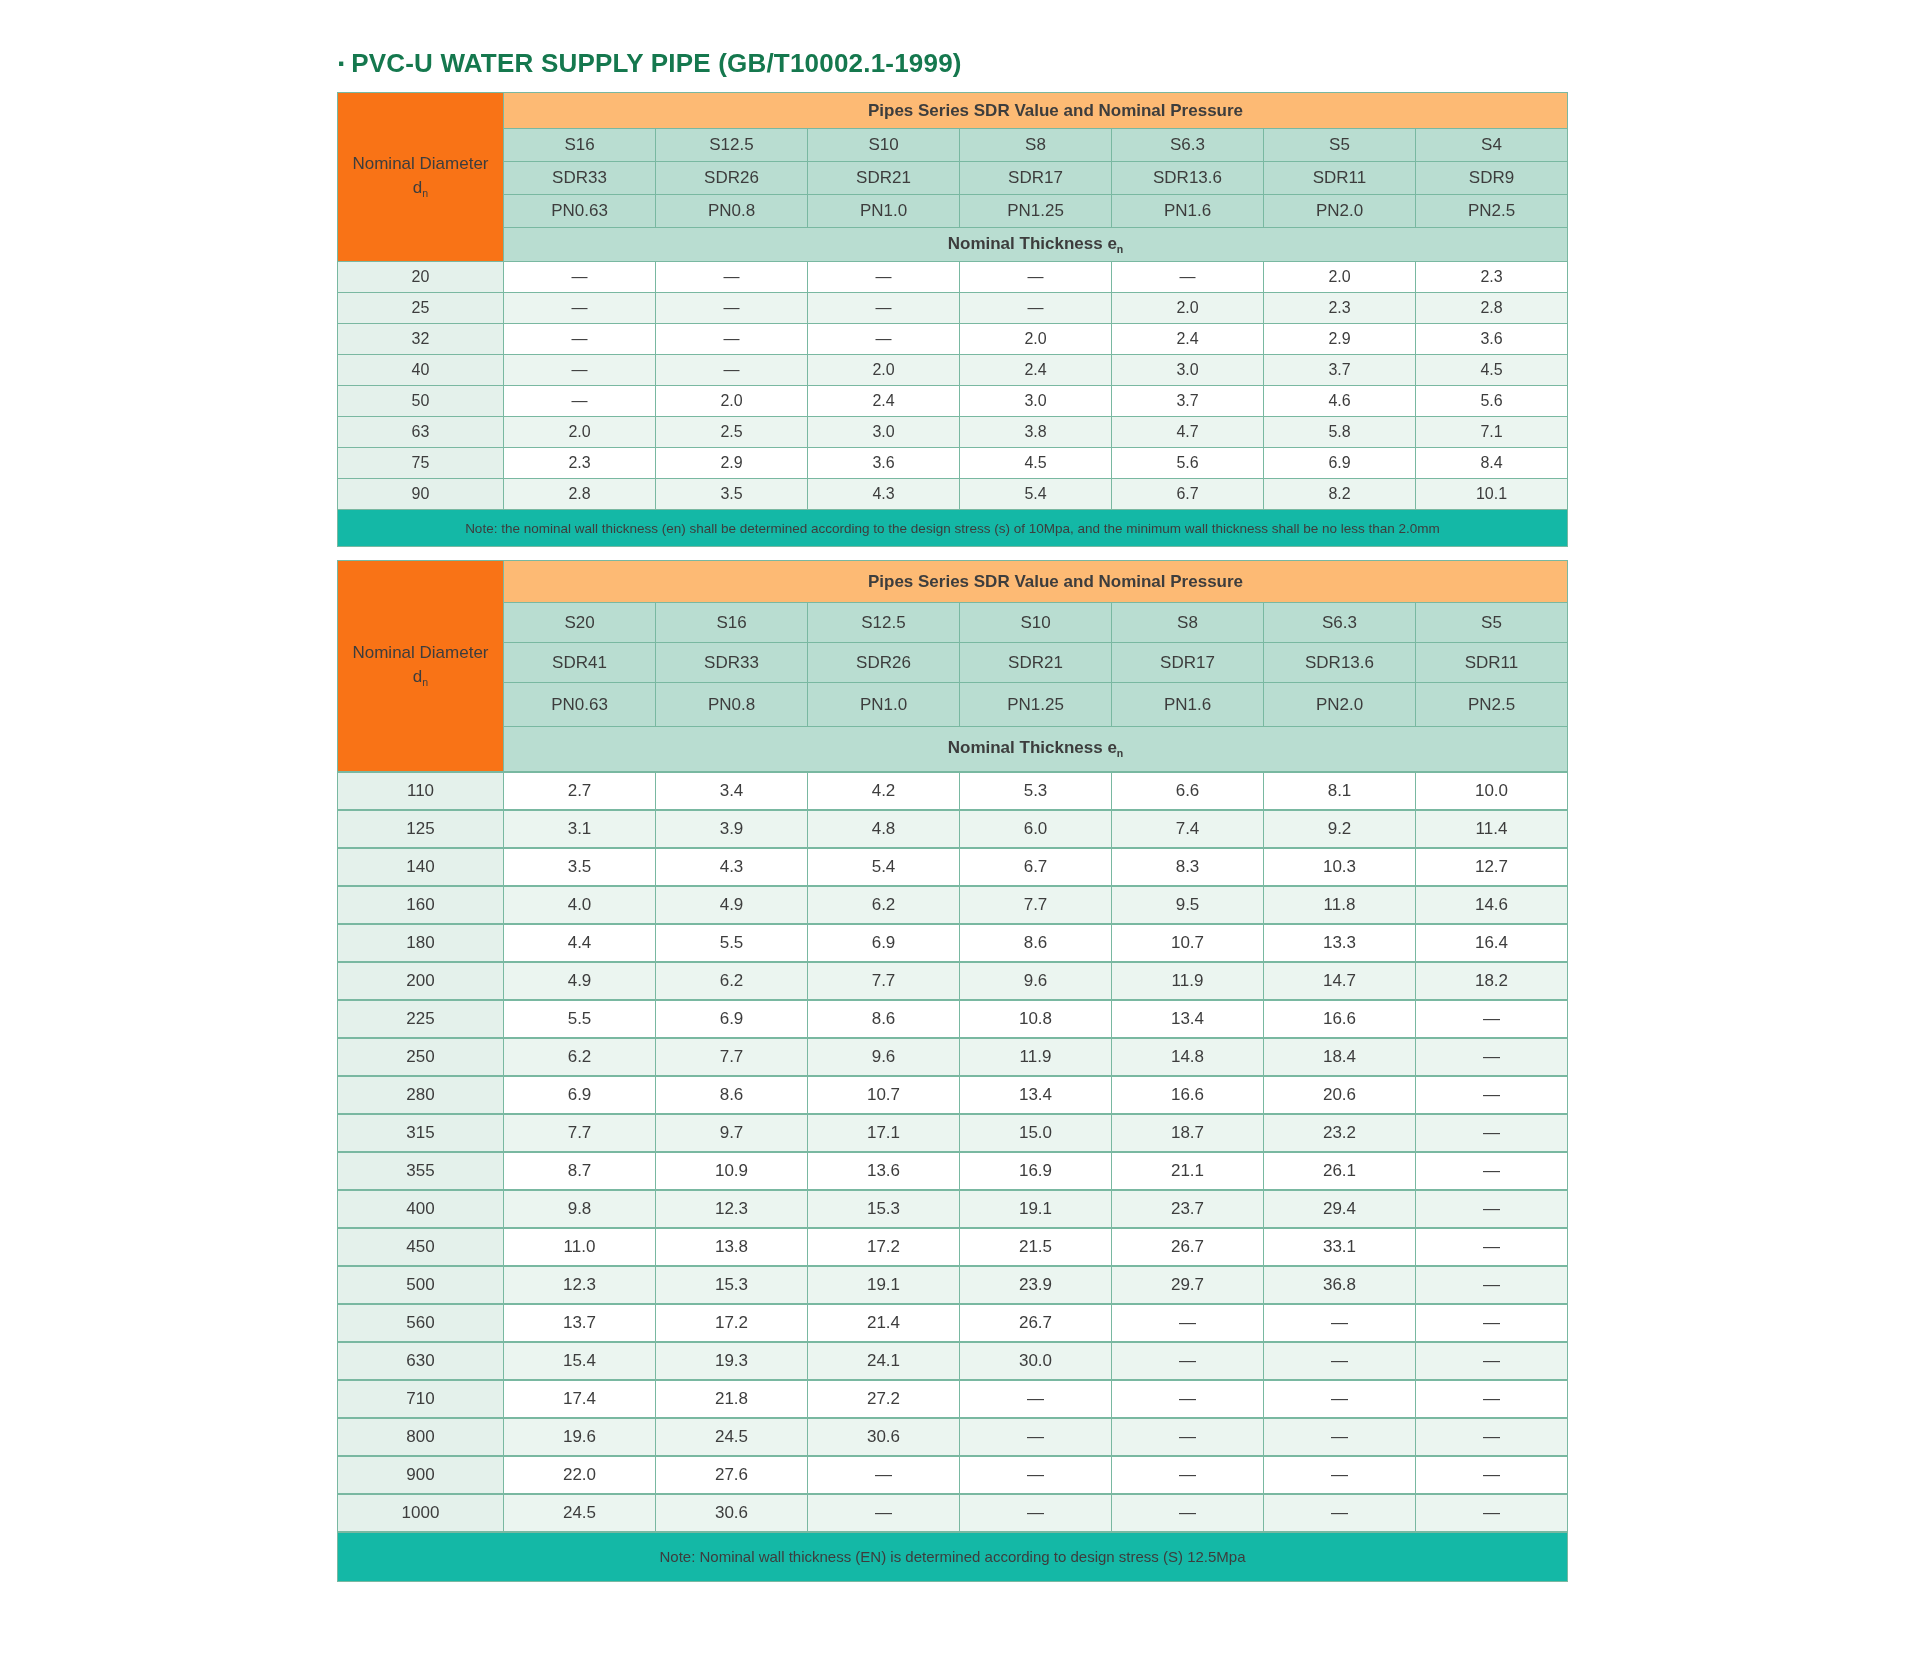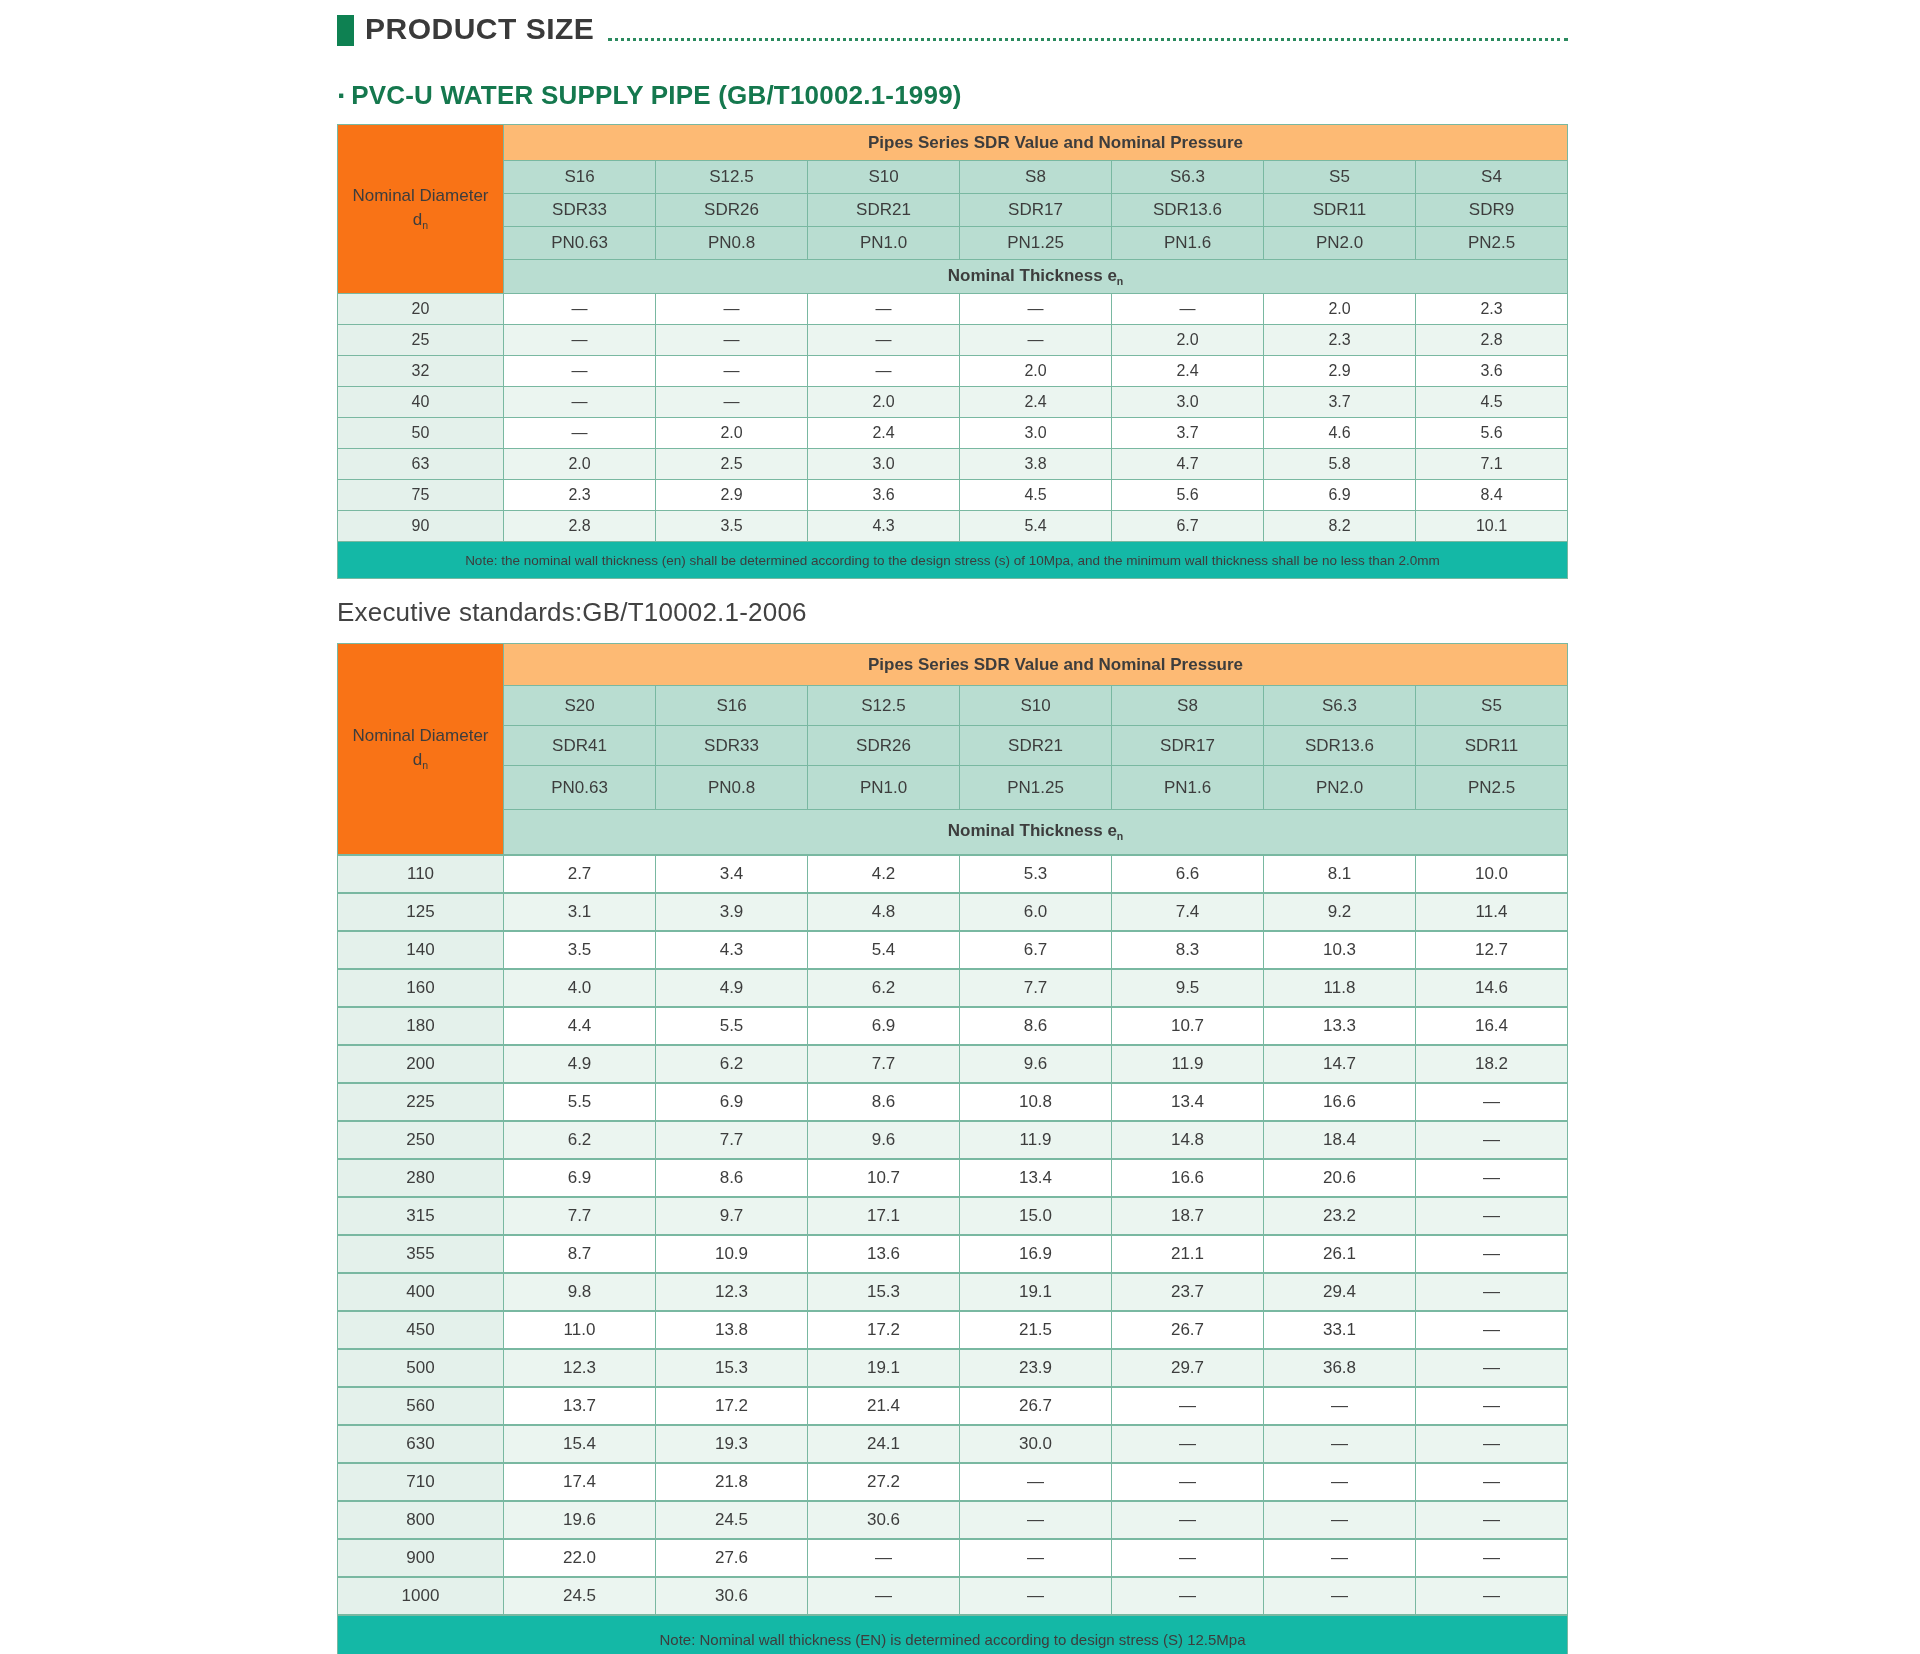--- a/index.html
+++ b/index.html
@@ -71,25 +71,20 @@
   #table2 .drow td  { border-top-width: 2px; border-bottom-width: 2px; }
   #table2 .note-cell { height: 50px; font-size: 15px; }
 
   sub { font-size: 0.62em; }
 </style>
 </head>
 <body>
 
 <div class="content">
 
-  <div class="title-row">
-    <span class="accent-bar"></span>
-    <span class="page-title">PRODUCT SIZE</span>
-    <span class="dotted-leader"></span>
-  </div>
 
   <div class="subtitle-row">
     <span class="subtitle-bullet">·</span>
     <span class="subtitle-text">PVC-U WATER SUPPLY PIPE (GB/T10002.1-1999)</span>
   </div>
 
   <table id="table1">
       <colgroup>
         <col class="col-left">
         <col>
@@ -214,21 +209,20 @@
           <td class="odd">6.7</td>
           <td class="odd">8.2</td>
           <td class="odd">10.1</td>
         </tr>
         <tr>
           <td class="note-cell" colspan="8">Note: the nominal wall thickness (en) shall be determined according to the design stress (s) of 10Mpa, and the minimum wall thickness shall be no less than 2.0mm</td>
         </tr>
       </tbody>
     </table>
 
-  <div class="exec-standards">Executive standards:GB/T10002.1-2006</div>
 
   <table id="table2">
       <colgroup>
         <col class="col-left">
         <col>
         <col>
         <col>
         <col>
         <col>
         <col>

